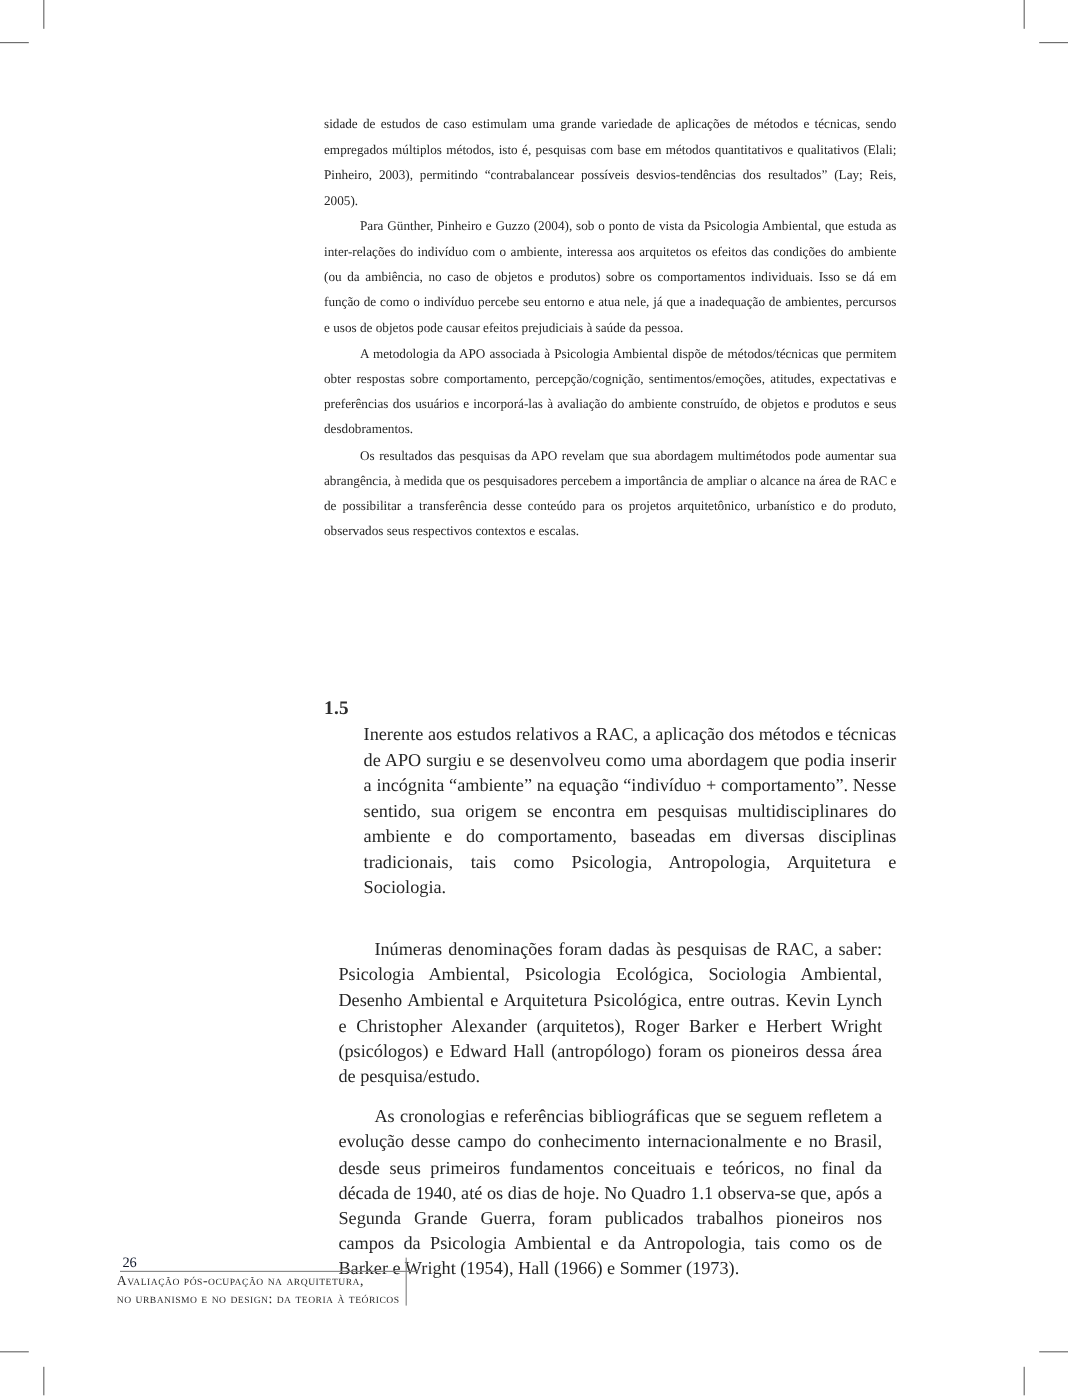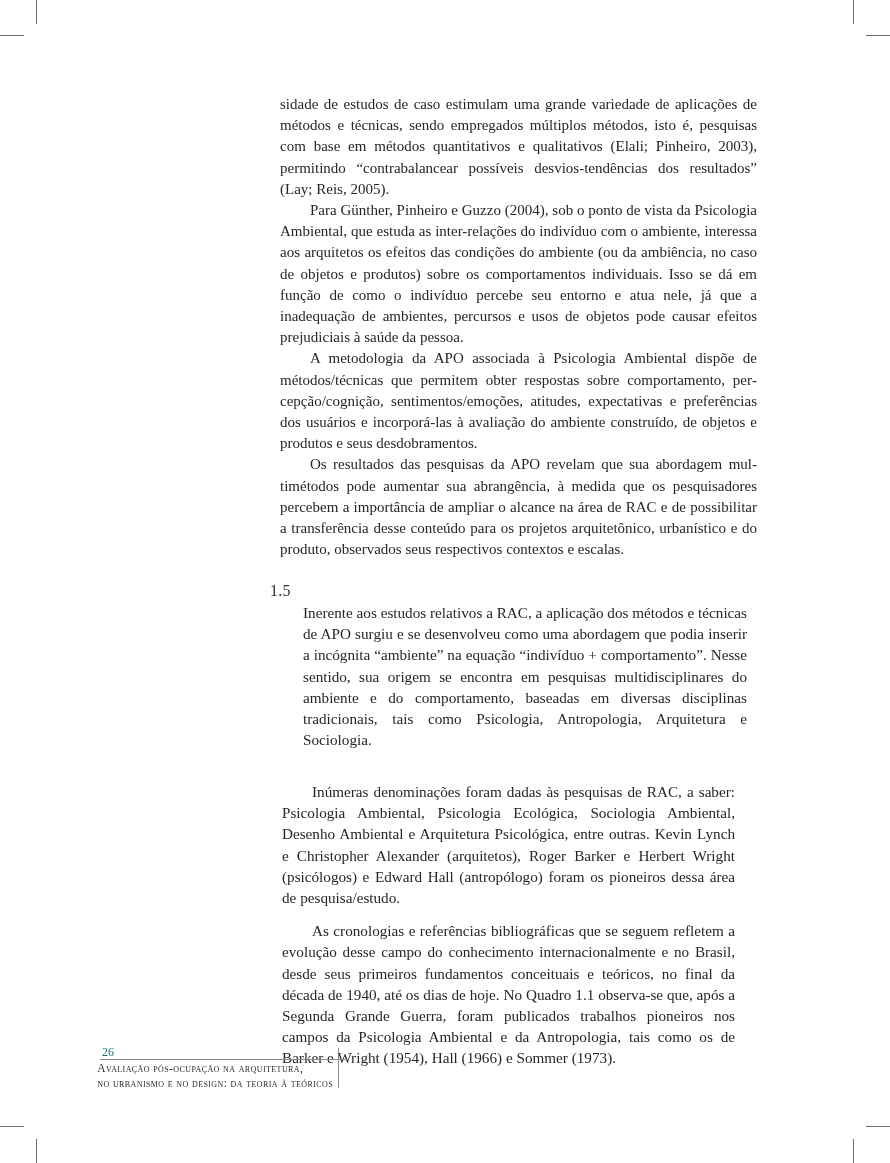--- a/index.html
+++ b/index.html
@@ -17,44 +17,44 @@
     }
     .crop {
       position: absolute;
       background: #6e6e6e;
     }
     .crop.v { width: 1px; height: 24px; }
     .crop.h { height: 1px; width: 24px; }
 
     .text-block {
       position: absolute;
-      left: 280px;
+      left: 270px;
       top: 94px;
       width: 477px;
-      font-size: 15px;
+      font-size: 11px;
       line-height: 21.2px;
       text-align: justify;
       hyphens: manual;
     }
     .text-block p {
       margin: 0;
     }
     .text-block p.indent {
       text-indent: 30px;
     }
     .section {
       position: absolute;
       left: 270px;
       top: 580px;
       width: 477px;
     }
     .section-heading {
       display: flex;
       font-family: "Liberation Serif", "DejaVu Serif", serif;
-      font-weight: normal;
+      font-weight: bold;
       font-size: 16px;
       line-height: 21px;
       color: #2e2e2e;
       letter-spacing: 0.3px;
       flex-direction: column;
     }
     .section-heading .num {
       width: 31px;
       flex: none;
     }
@@ -79,21 +79,21 @@
       line-height: 21.2px;
       text-align: justify;
     }
     .after-section p { margin: 12px; text-indent: 30px; }
 
     .footer-page {
       position: absolute;
       left: 102px;
       top: 1045px;
       font-size: 12px;
-      color: #0f766e;
+      color: #0f172a;
       font-family: "Liberation Serif", serif;
       text-align: right;
     }
     .footer-hline {
       position: absolute;
       left: 100px;
       top: 1059px;
       width: 248px;
       height: 1px;
       background: #8a8a8a;

